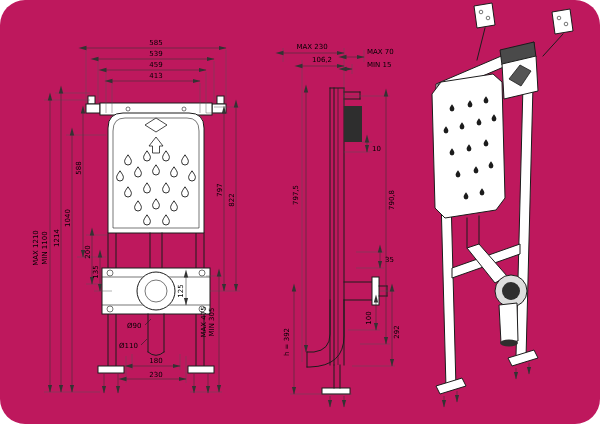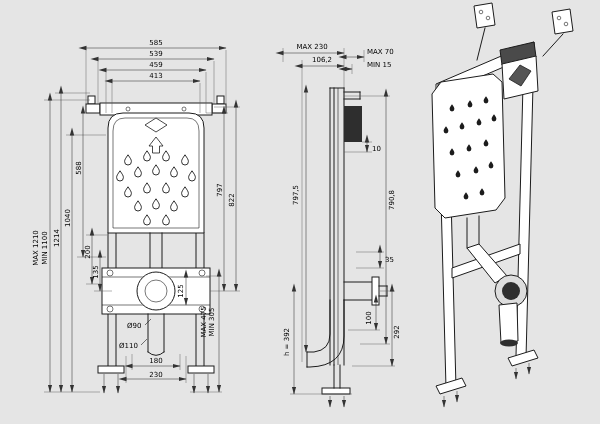--- a/index.html
+++ b/index.html
@@ -1,16 +1,16 @@
 <!DOCTYPE html>
 <html><head>
 <meta charset="utf-8">
 <style>
   html,body{margin:0;padding:0;background:#fff;}
-  #stage{width:600px;height:424px;background:#e5e5e5;position:relative;overflow:hidden;}
+  #stage{width:600px;height:424px;background:#be185d;position:relative;overflow:hidden;border-radius:25px;}
   svg{display:block;}
   svg text{font-family:"DejaVu Sans",sans-serif;font-size:7px;fill:#000;}
   .ln{stroke:#1c1c1c;stroke-width:1;fill:none;stroke-linecap:square;}
   .th{stroke:#1c1c1c;stroke-width:.6;fill:none;}
   .fw{fill:#fff;stroke:#1c1c1c;stroke-width:1;}
   .fw2{fill:#fff;stroke:#1c1c1c;stroke-width:.8;}
   .dim{stroke:#333;stroke-width:.55;fill:none;}
   .ext{stroke:#555;stroke-width:.45;fill:none;}
   .dk{fill:#2e2e2e;stroke:none;}
   .mk{fill:#333;}

